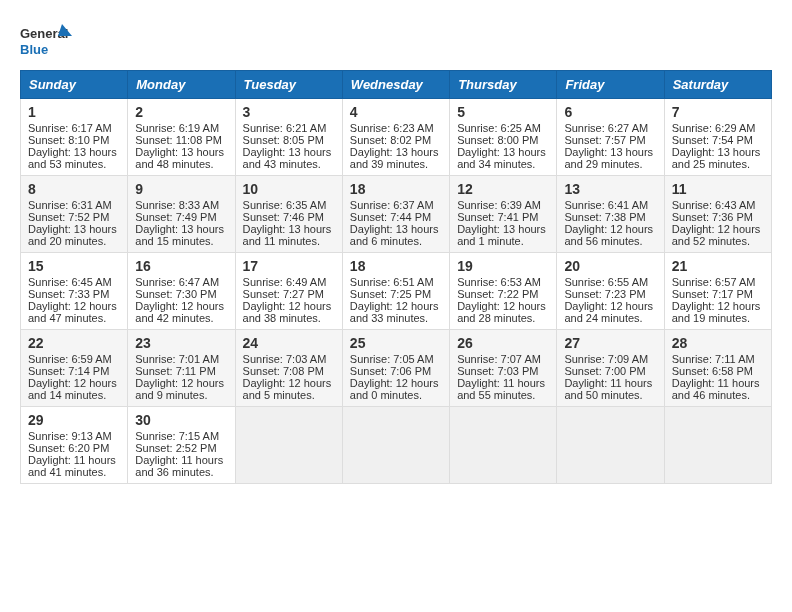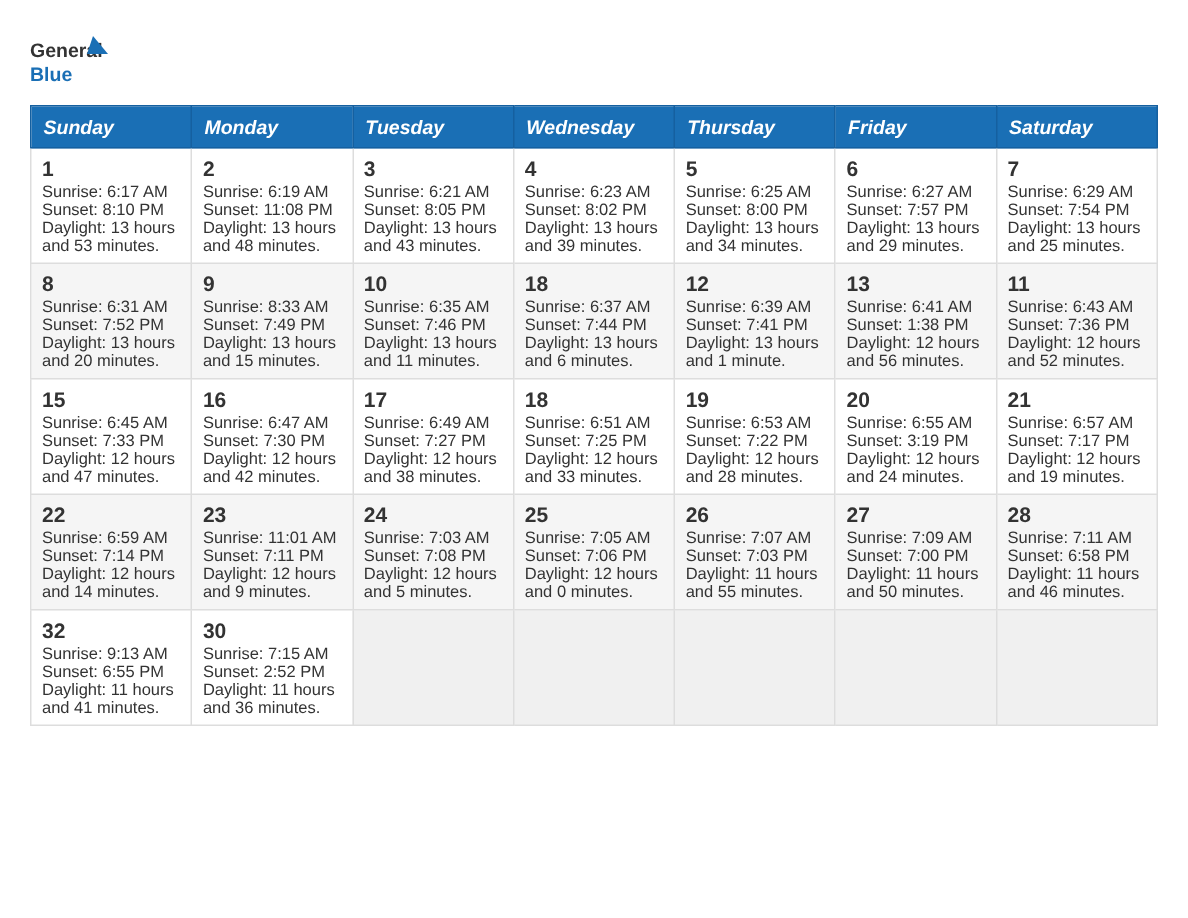--- a/index.html
+++ b/index.html
@@ -184,21 +184,21 @@
         <td>
           <span class="day-number">12</span>
           <div>Sunrise: 6:39 AM</div>
           <div>Sunset: 7:41 PM</div>
           <div>Daylight: 13 hours</div>
           <div>and 1 minute.</div>
         </td>
         <td>
           <span class="day-number">13</span>
           <div>Sunrise: 6:41 AM</div>
-          <div>Sunset: 1:38 PM</div>
+          <div>Sunset: 7:38 PM</div>
           <div>Daylight: 12 hours</div>
           <div>and 56 minutes.</div>
         </td>
         <td>
           <span class="day-number">11</span>
           <div>Sunrise: 6:43 AM</div>
           <div>Sunset: 7:36 PM</div>
           <div>Daylight: 12 hours</div>
           <div>and 52 minutes.</div>
         </td>
@@ -235,21 +235,21 @@
         <td>
           <span class="day-number">19</span>
           <div>Sunrise: 6:53 AM</div>
           <div>Sunset: 7:22 PM</div>
           <div>Daylight: 12 hours</div>
           <div>and 28 minutes.</div>
         </td>
         <td>
           <span class="day-number">20</span>
           <div>Sunrise: 6:55 AM</div>
-          <div>Sunset: 3:19 PM</div>
+          <div>Sunset: 7:23 PM</div>
           <div>Daylight: 12 hours</div>
           <div>and 24 minutes.</div>
         </td>
         <td>
           <span class="day-number">21</span>
           <div>Sunrise: 6:57 AM</div>
           <div>Sunset: 7:17 PM</div>
           <div>Daylight: 12 hours</div>
           <div>and 19 minutes.</div>
         </td>
@@ -257,21 +257,21 @@
       <tr>
         <td>
           <span class="day-number">22</span>
           <div>Sunrise: 6:59 AM</div>
           <div>Sunset: 7:14 PM</div>
           <div>Daylight: 12 hours</div>
           <div>and 14 minutes.</div>
         </td>
         <td>
           <span class="day-number">23</span>
-          <div>Sunrise: 11:01 AM</div>
+          <div>Sunrise: 7:01 AM</div>
           <div>Sunset: 7:11 PM</div>
           <div>Daylight: 12 hours</div>
           <div>and 9 minutes.</div>
         </td>
         <td>
           <span class="day-number">24</span>
           <div>Sunrise: 7:03 AM</div>
           <div>Sunset: 7:08 PM</div>
           <div>Daylight: 12 hours</div>
           <div>and 5 minutes.</div>
@@ -300,23 +300,23 @@
         <td>
           <span class="day-number">28</span>
           <div>Sunrise: 7:11 AM</div>
           <div>Sunset: 6:58 PM</div>
           <div>Daylight: 11 hours</div>
           <div>and 46 minutes.</div>
         </td>
       </tr>
       <tr>
         <td>
-          <span class="day-number">32</span>
+          <span class="day-number">29</span>
           <div>Sunrise: 9:13 AM</div>
-          <div>Sunset: 6:55 PM</div>
+          <div>Sunset: 6:20 PM</div>
           <div>Daylight: 11 hours</div>
           <div>and 41 minutes.</div>
         </td>
         <td>
           <span class="day-number">30</span>
           <div>Sunrise: 7:15 AM</div>
           <div>Sunset: 2:52 PM</div>
           <div>Daylight: 11 hours</div>
           <div>and 36 minutes.</div>
         </td>

